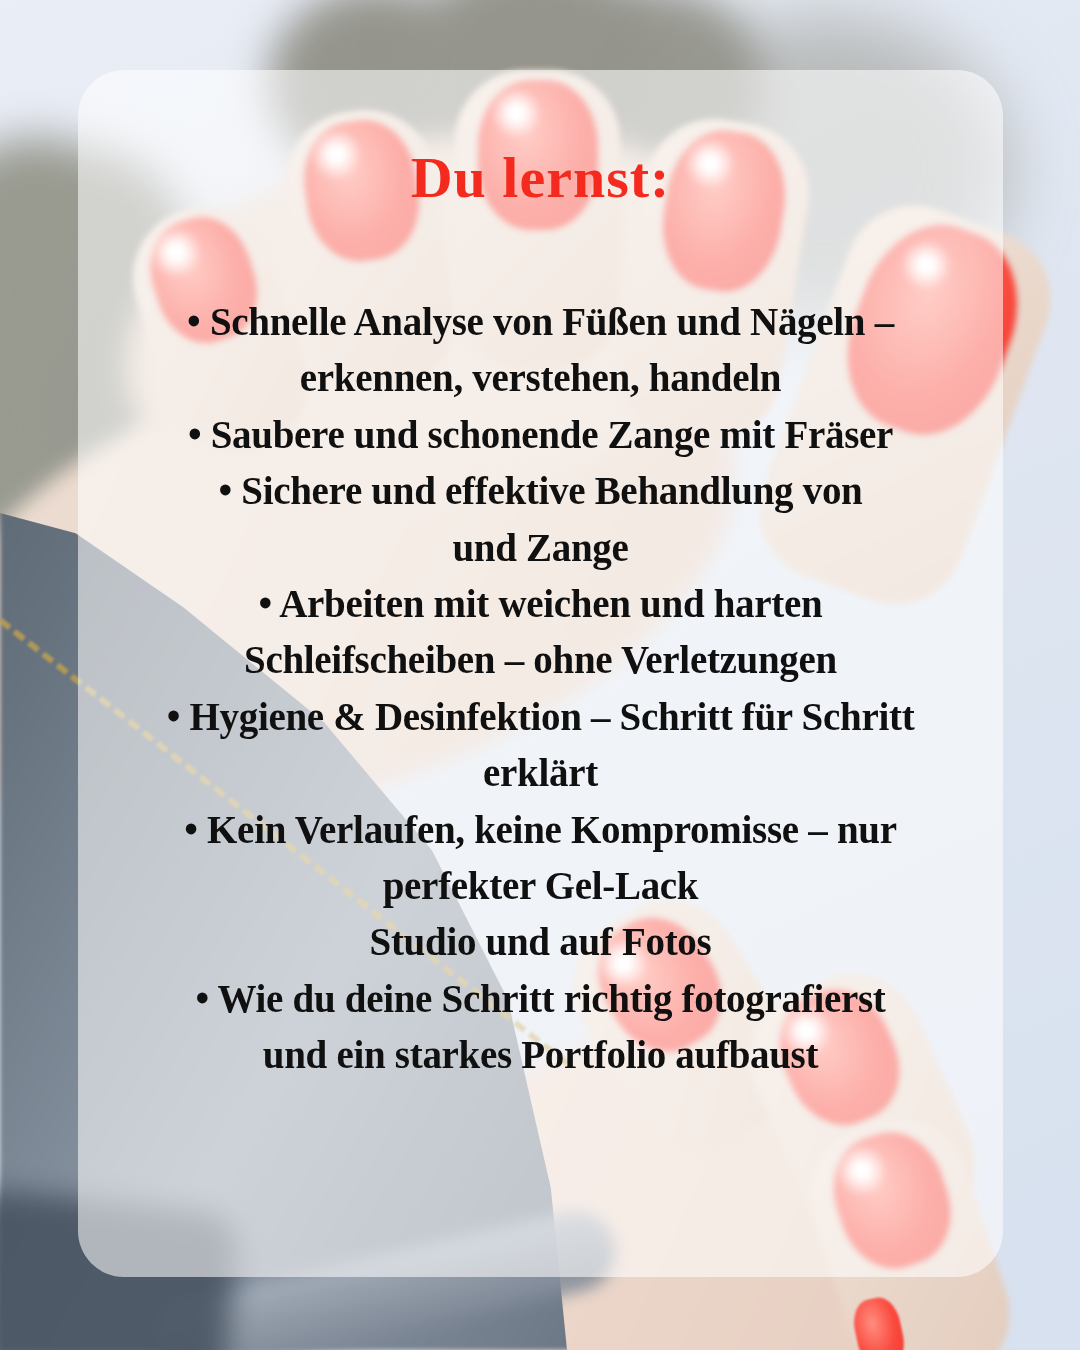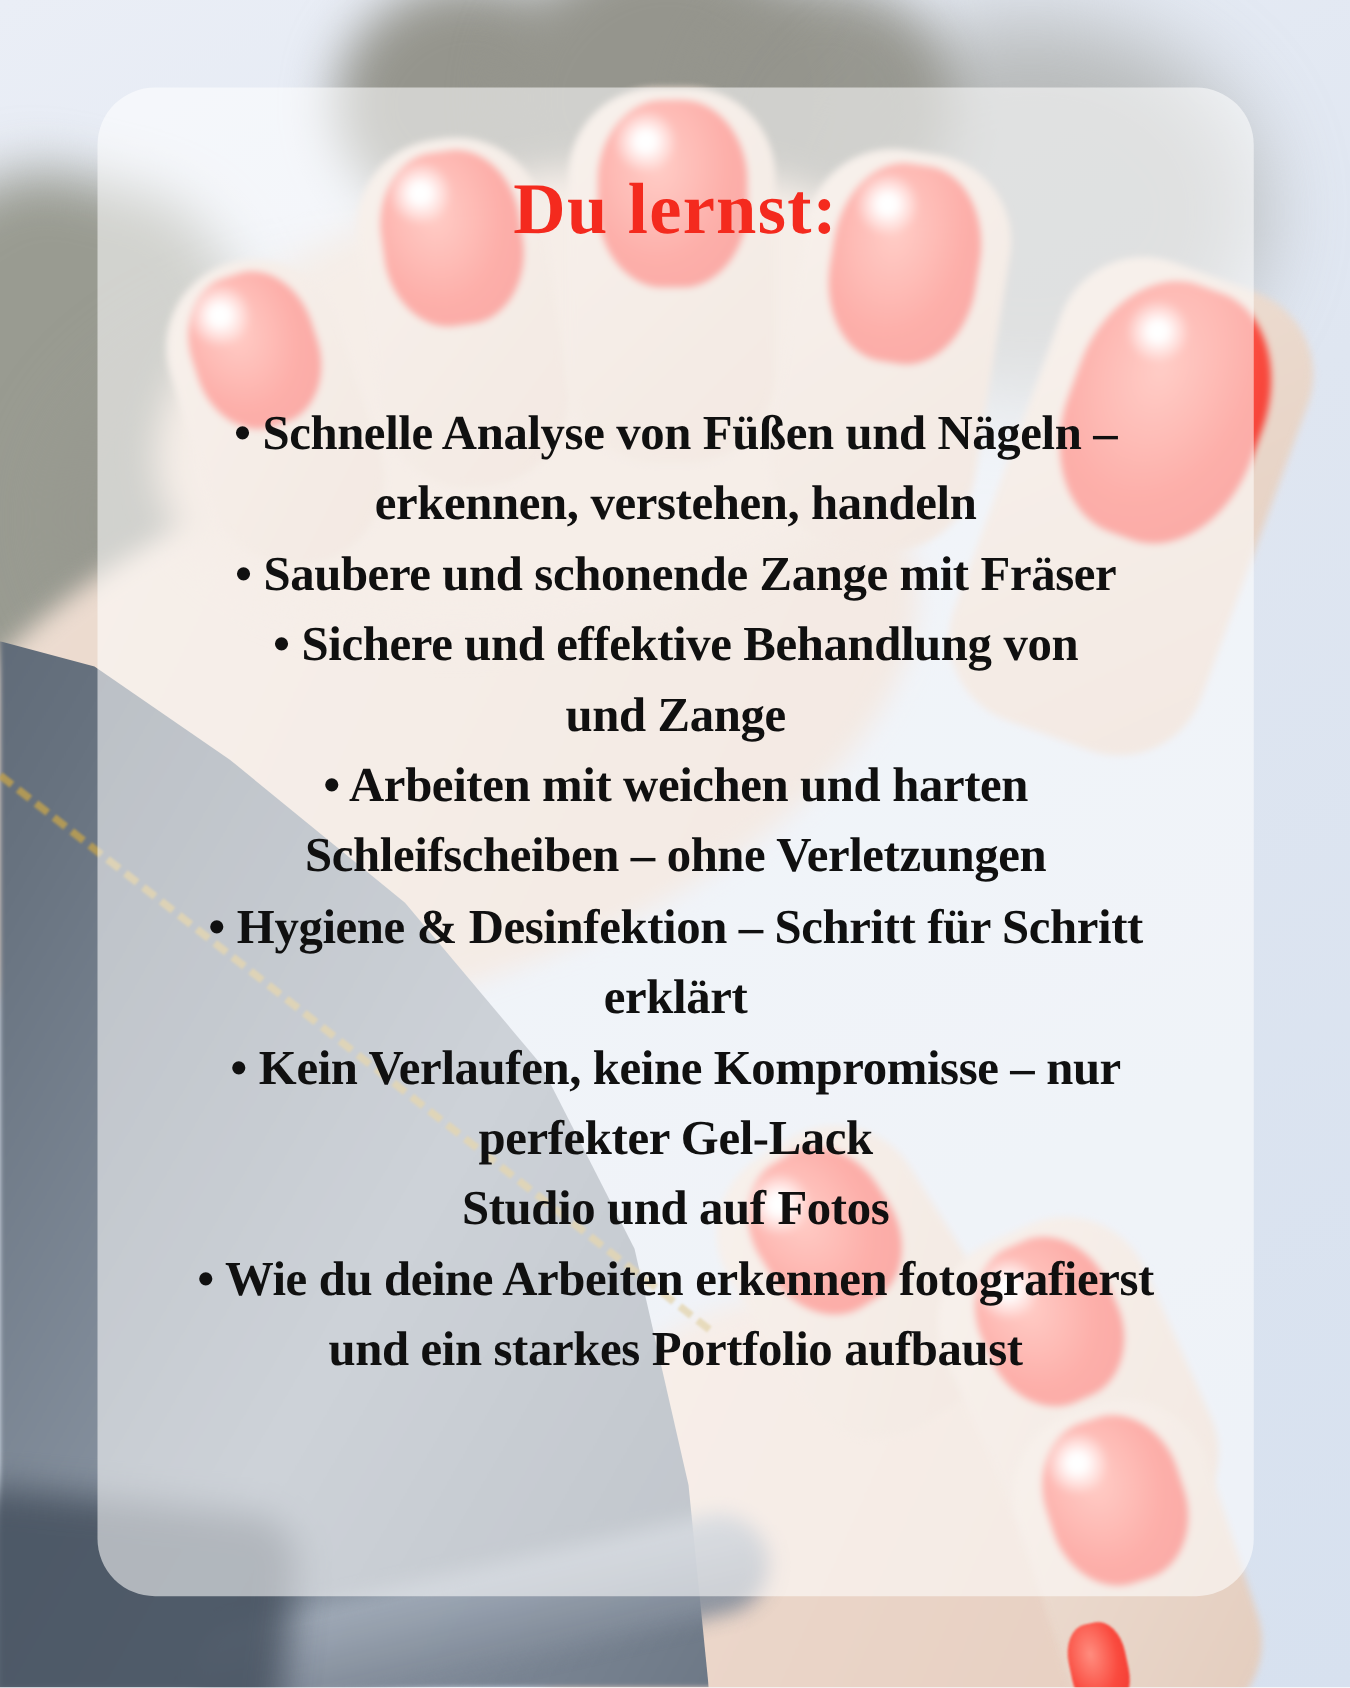--- a/index.html
+++ b/index.html
@@ -62,29 +62,29 @@
   .denim-dark { left:-50px; top:1200px; width:280px; height:230px; transform:rotate(6deg); background:#45505e; filter:blur(14px); opacity:.85; border-radius:40px; }
   .stitch { left:2px; top:618px; width:720px; height:0; border-top:6px dashed #c2a24e;
     transform:rotate(38deg); transform-origin:0 0; opacity:.8; filter:blur(1px); }
 
   
   .overlay-card {
     left:78px; top:70px; width:925px; height:1207px;
     border-radius:46px; background:rgba(255,255,255,0.56);
   }
   .card-content {
-    left:78px; top:59px; width:925px; height:1207px;
+    left:78px; top:70px; width:925px; height:1207px;
     display:flex; flex-direction:column; align-items:center;
     text-align:center; color:#101010;
   }
   .card-heading {
     margin-top:76px; font-size:58px; line-height:64px; font-weight:700;
     color:#f42a1e; letter-spacing:1px;
   }
-  .bullet-list { margin-top:120px; }
+  .bullet-list { margin-top:84px; }
   .bullet-line {
     font-size:39px; line-height:56.4px; font-weight:700;
     letter-spacing:-0.3px; white-space:nowrap;
   }
 </style>
 </head>
 <body>
 
 <div class="canvas">
 
@@ -141,18 +141,18 @@
       <div class="bullet-line">• Saubere und schonende Zange mit Fräser</div>
       <div class="bullet-line">• Sichere und effektive Behandlung von</div>
       <div class="bullet-line">und Zange</div>
       <div class="bullet-line">• Arbeiten mit weichen und harten</div>
       <div class="bullet-line">Schleifscheiben – ohne Verletzungen</div>
       <div class="bullet-line">• Hygiene &amp; Desinfektion – Schritt für Schritt</div>
       <div class="bullet-line">erklärt</div>
       <div class="bullet-line">• Kein Verlaufen, keine Kompromisse – nur</div>
       <div class="bullet-line">perfekter Gel-Lack</div>
       <div class="bullet-line">Studio und auf Fotos</div>
-      <div class="bullet-line">• Wie du deine Arbeiten erkennen fotografierst</div>
+      <div class="bullet-line">• Wie du deine Schritt richtig fotografierst</div>
       <div class="bullet-line">und ein starkes Portfolio aufbaust</div>
     </div>
   </div>
 
 </div>
 
 </body></html>

